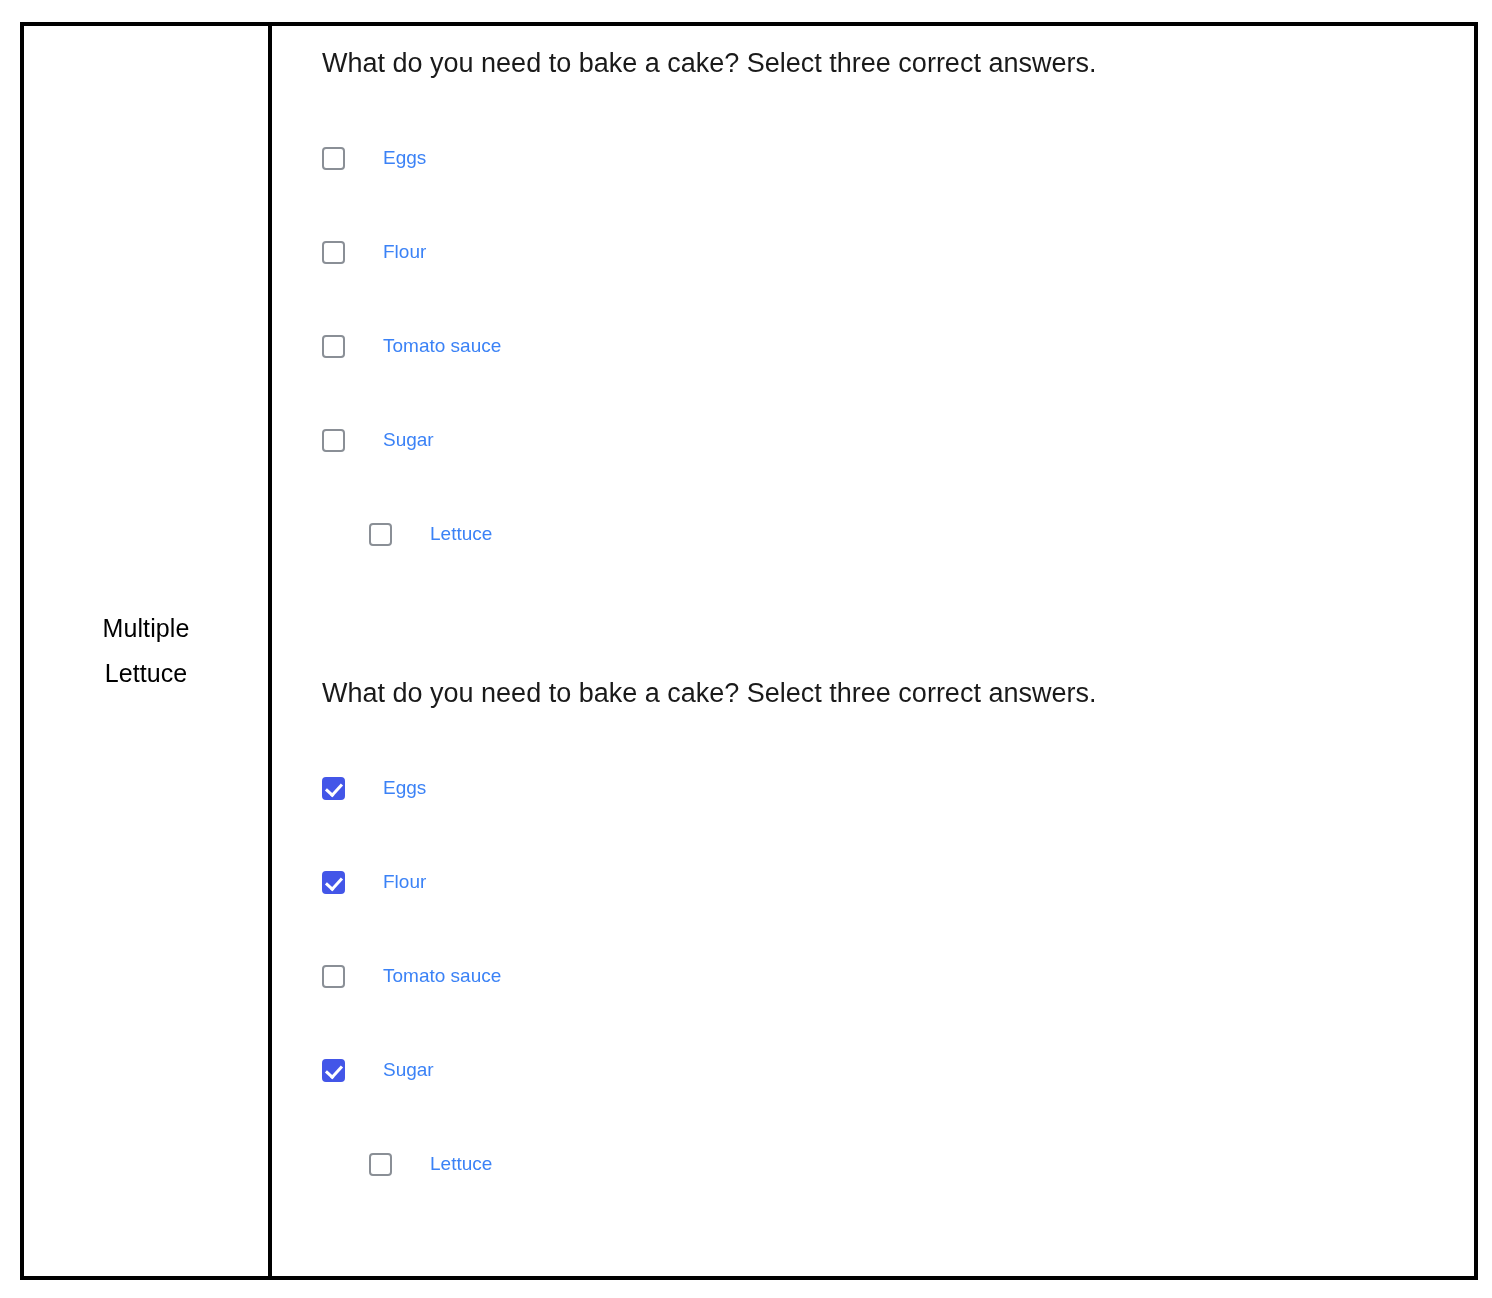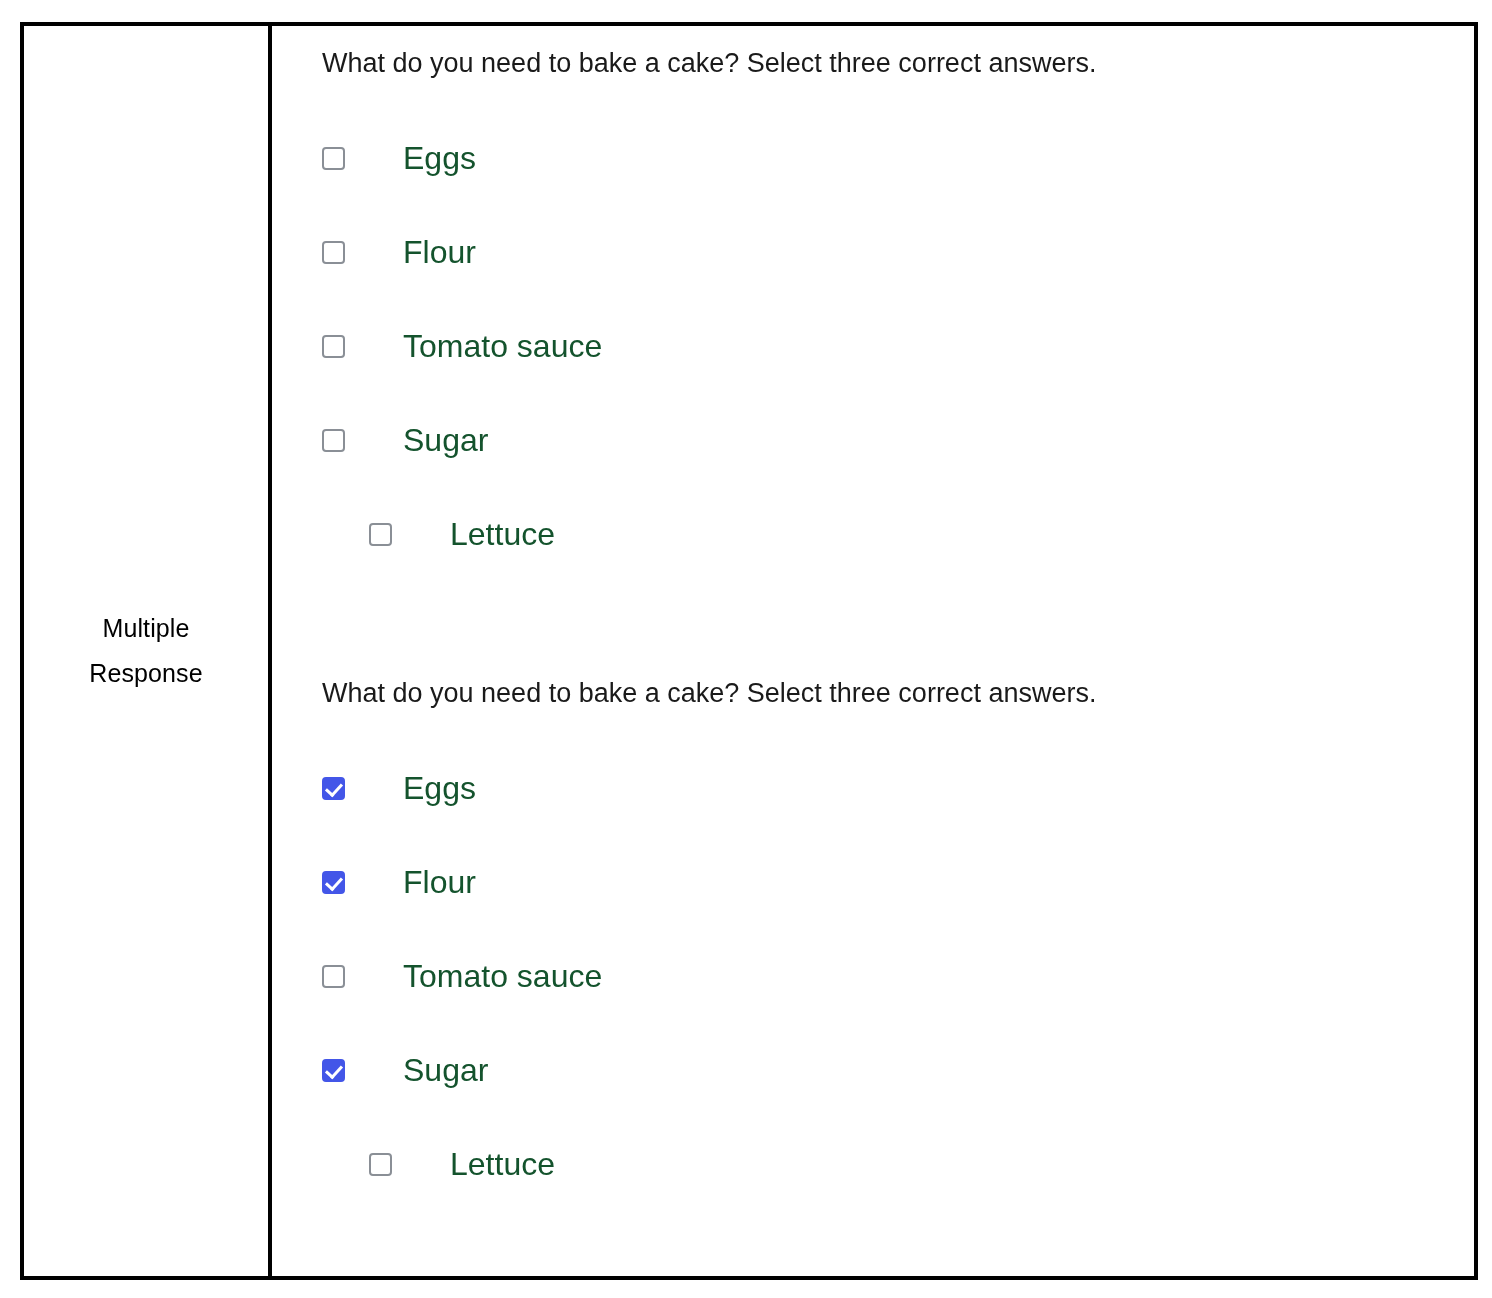--- a/index.html
+++ b/index.html
@@ -115,37 +115,37 @@
     top: 1px;
     width: 7px;
     height: 13px;
     border: solid #ffffff;
     border-width: 0 3px 3px 0;
     transform: rotate(42deg);
   }
 
   .option-label {
     font-family: "Liberation Sans", sans-serif;
-    font-size: 32px;
-    color: #14532d;
-    margin-left: 58px;
+    font-size: 19px;
+    color: #3b82f6;
+    margin-left: 38px;
     line-height: 30px;
     white-space: nowrap;
   }
 </style>
 </head>
 <body>
 
 <div class="page">
 
   <div class="qtable">
 
     <div class="type-cell">
       <div class="type-label">Multiple
-Response</div>
+Lettuce</div>
     </div>
 
     <div class="content-cell">
 
       <div class="qblock first">
         <div class="question-text">What do you need to bake a cake? Select three correct answers.</div>
 
         <div class="options">
 
           <div class="option-row">

